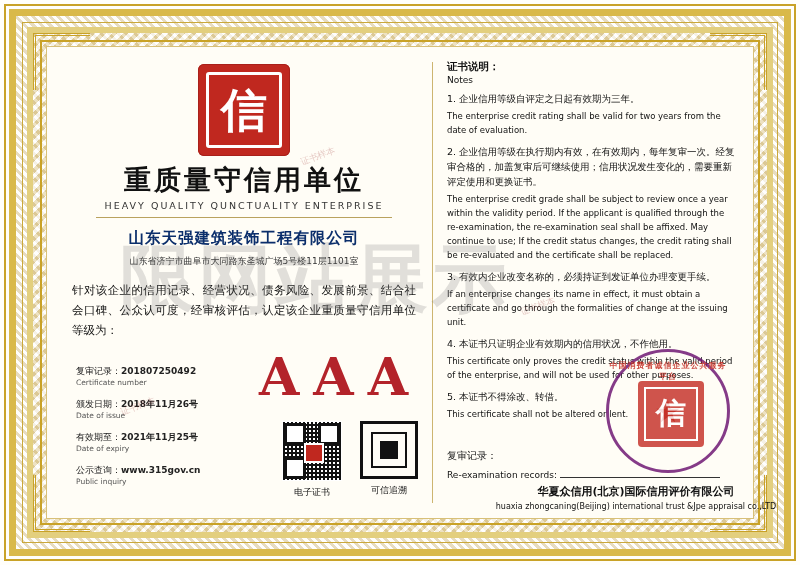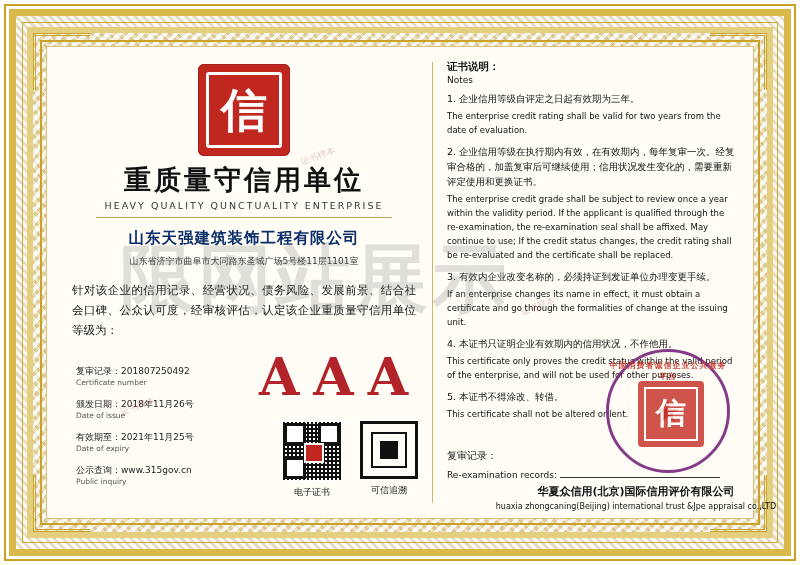--- a/index.html
+++ b/index.html
@@ -45,21 +45,21 @@
   .rule{height:1px;background:#b9a25e;margin:4px 30px 10px 30px;}
   .company{text-align:center;font-size:15.5px;font-weight:bold;color:#0b2e6b;letter-spacing:1px;}
   .address{text-align:center;font-size:9px;color:#333;margin-top:6px;}
   .para{font-size:11.5px;color:#111;line-height:20px;margin:12px 6px 0 6px;text-align:justify;}
   .grade{text-align:right;font-size:52px;color:#b3232a;font-weight:bold;letter-spacing:14px;
          font-family:"DejaVu Serif","Liberation Serif",serif;margin:6px 0 0 0;}
 
   .meta{position:absolute;left:24px;bottom:16px;width:190px;font-size:9px;color:#222;}
   .meta .row{margin-bottom:9px;line-height:12px;}
   .meta .lbl-en{font-size:7.5px;color:#555;}
-  .meta .val{font-weight:normal;}
+  .meta .val{font-weight:bold;}
 
   .codes{position:absolute;right:14px;bottom:14px;display:flex;gap:18px;align-items:flex-start;}
   .codebox{text-align:center;}
   .qr{width:58px;height:58px;background:#fff;position:relative;
       background-image:
         repeating-linear-gradient(0deg,#111 0 2px,transparent 2px 4px),
         repeating-linear-gradient(90deg,#111 0 2px,transparent 2px 4px);
       background-size:4px 4px;border:1px solid #fff;}
   .qr:after{content:"";position:absolute;left:21px;top:21px;width:16px;height:16px;background:#c0281f;border:2px solid #fff;}
   .qr .fp{position:absolute;width:16px;height:16px;border:3px solid #111;background:#fff;}

